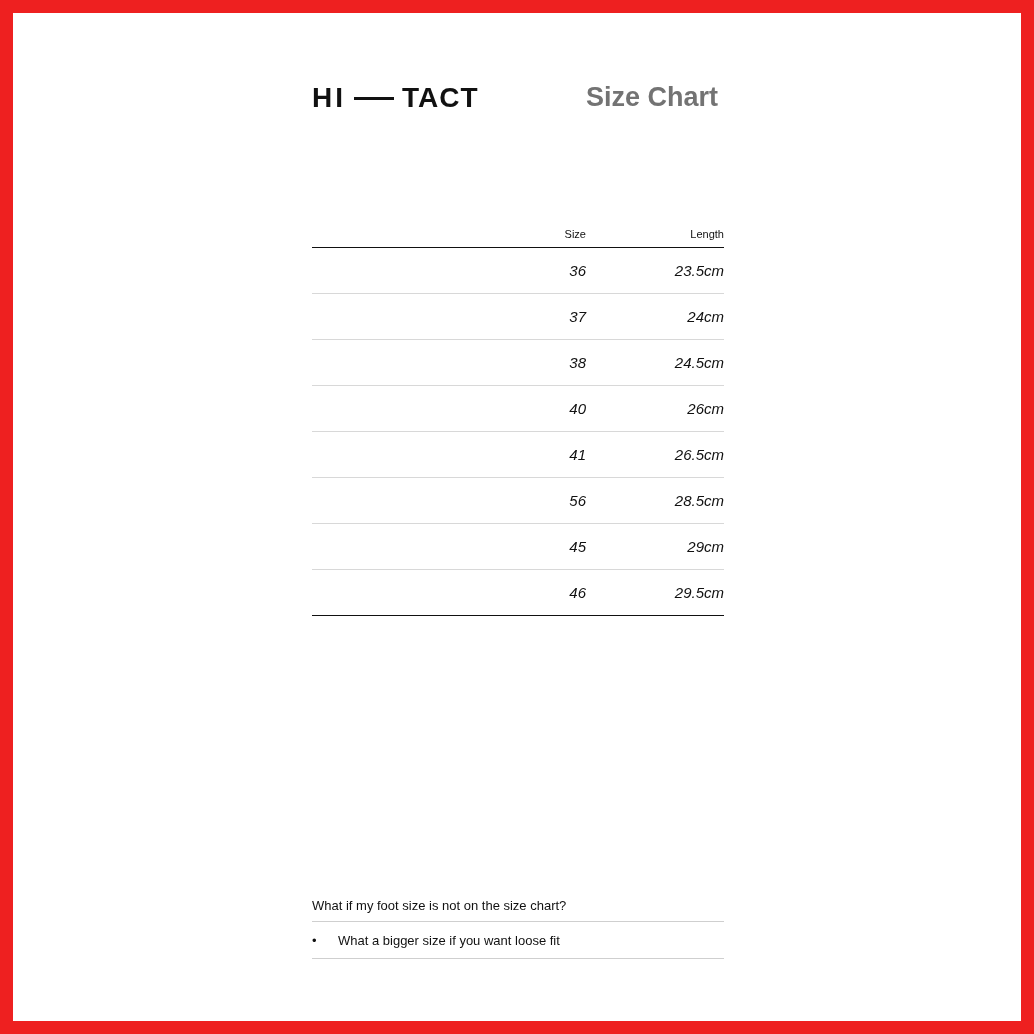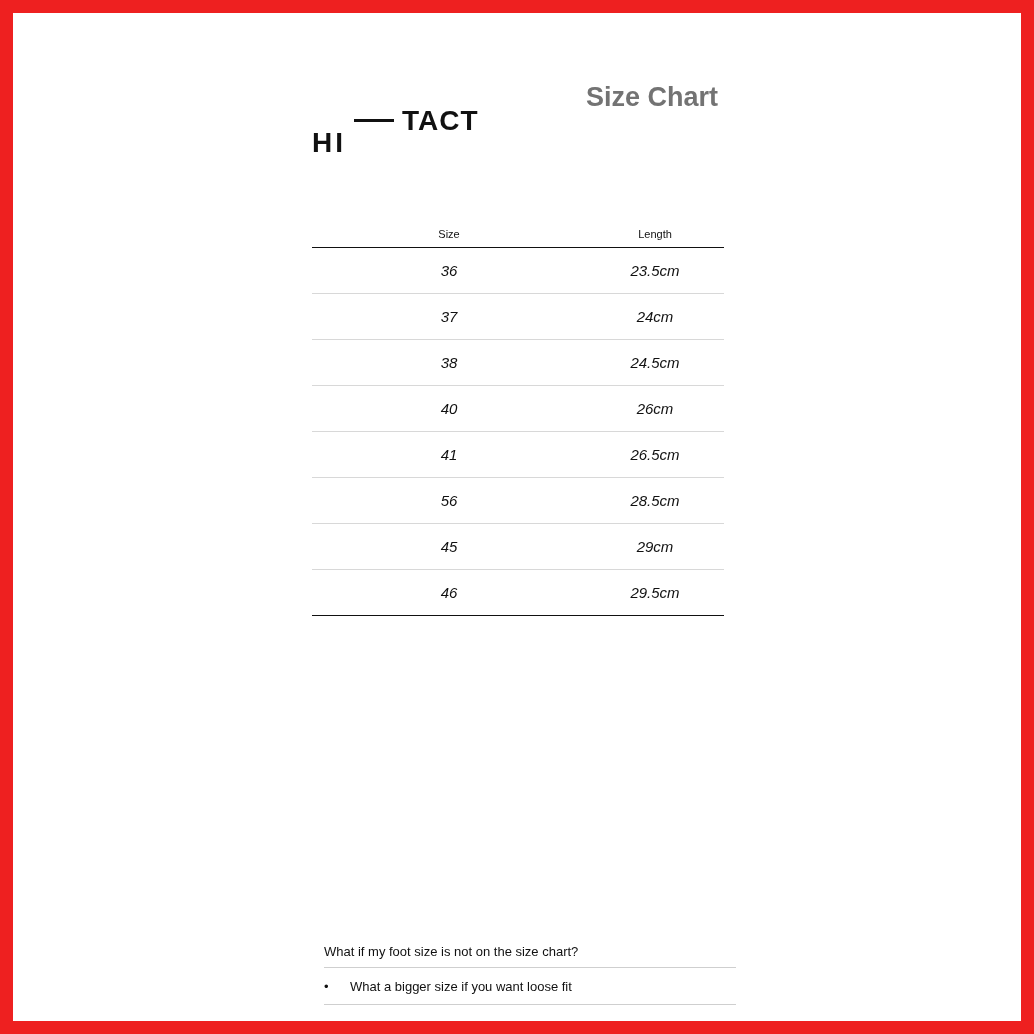--- a/index.html
+++ b/index.html
@@ -64,21 +64,21 @@
     left: 0;
     top: 0;
     display: flex;
     align-items: center;
     font-weight: bold;
     font-size: 28px;
     letter-spacing: 1px;
     color: #111111;
     line-height: 1;
   }
-  .brand-hi { letter-spacing: 3px; margin-top: 45px; }
+  .brand-hi { letter-spacing: 3px; }
   .brand-dash {
     display: inline-block;
     width: 40px;
     height: 3px;
     background: #111111;
     margin: 0 8px;
   }
   .brand-tact { letter-spacing: 1px; text-align: center; }
 
   .doc-title {
@@ -96,21 +96,21 @@
   .size-table {
     position: absolute;
     left: 0;
     top: 228px;
     width: 412px;
     border-collapse: collapse;
     table-layout: fixed;
   }
   .size-table th,
   .size-table td {
-    text-align: center;
+    text-align: right;
     padding: 0;
     border: 0;
   }
   .size-table thead th {
     font-size: 11px;
     font-weight: normal;
     color: #111111;
     padding-bottom: 7px;
     border-bottom: 1px solid #111111;
   }
@@ -126,23 +126,22 @@
   .size-table tbody tr:last-child td {
     border-bottom: 1px solid #111111;
   }
   .col-size { width: 274px; }
   .col-length { width: 138px; }
 
   
   .note {
     position: absolute;
     left: 0;
-    top: 944px;
-    width: 412px;
-    margin-left: 12px;
+    top: 898px;
+    width: 412px;
   }
   .note-q {
     font-size: 13px;
     color: #111111;
     padding-bottom: 8px;
     border-bottom: 1px solid #cfcfcf;
   }
   .note-item {
     display: flex;
     align-items: baseline;

